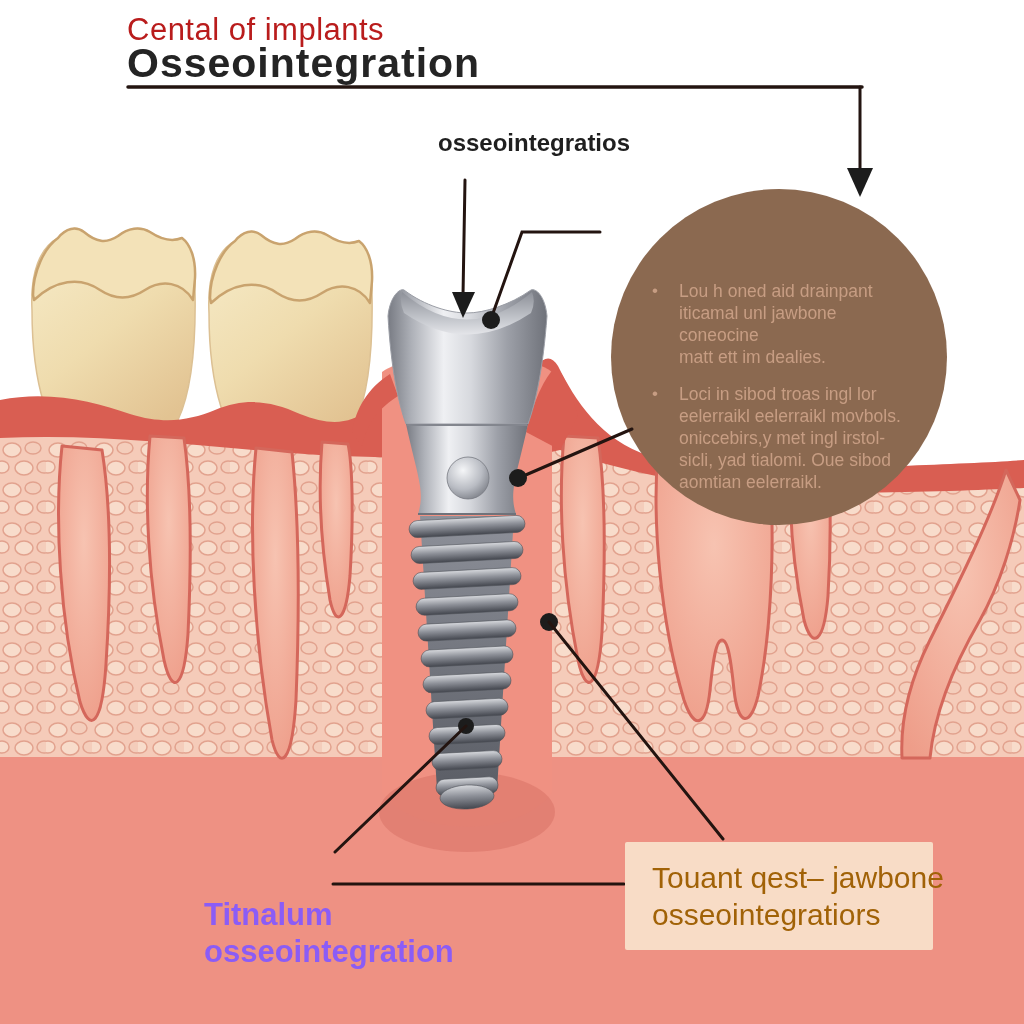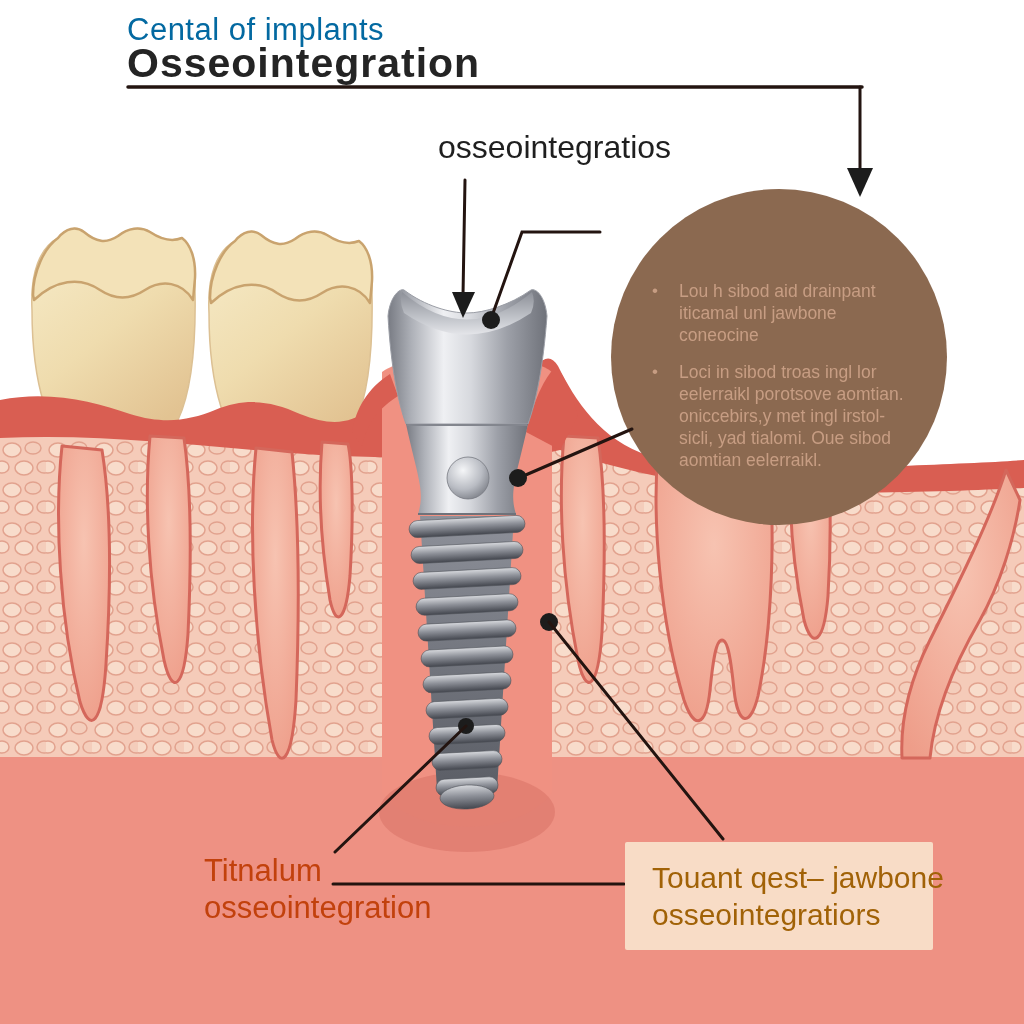--- a/index.html
+++ b/index.html
@@ -2,31 +2,31 @@
 <html><head>
 <meta charset="utf-8">
 <style>
   html,body{margin:0;padding:0;background:#ffffff;}
   #stage{
     position:relative;width:1024px;height:1024px;overflow:hidden;background:#ffffff;
     font-family:"Liberation Sans","DejaVu Sans",sans-serif;
   }
   #artwork{position:absolute;left:0;top:0;width:1024px;height:1024px;}
   .txt{position:absolute;white-space:nowrap;}
-  .title-sub{left:127px;top:12px;font-size:31px;color:#0369a1;letter-spacing:.5px;}
+  .title-sub{left:127px;top:12px;font-size:31px;color:#b91c1c;letter-spacing:.5px;}
   .title-main{left:127px;top:40px;font-size:41px;font-weight:bold;color:#242424;letter-spacing:1px;}
-  .abutment-label{left:438px;top:129px;font-size:32px;color:#1f1f1f;}
+  .abutment-label{left:438px;top:129px;font-size:24px;color:#1f1f1f;font-weight:bold;}
   .callout-text{
     position:absolute;left:652px;top:280px;width:266px;
     color:#c79d83;font-size:17.5px;line-height:22px;
   }
   .bullet{display:flex;align-items:flex-start;}
   .bullet + .bullet{margin-top:15px;}
   .bullet-marker{width:27px;flex:0 0 27px;font-size:17px;line-height:22px;}
-  .titanium-label{left:204px;top:852px;font-size:31px;line-height:37px;color:#c2410c;}
+  .titanium-label{left:204px;top:896px;font-size:31px;line-height:37px;color:#8b5cf6;font-weight:bold;}
   .box-label{left:652px;top:859px;font-size:30px;line-height:37px;color:#a16207;}
 </style>
 </head>
 <body>
 
 <div id="stage">
 
   <svg id="artwork" viewBox="0 0 1024 1024">
     <defs>
       <pattern id="bonePat" patternUnits="userSpaceOnUse" width="46" height="40">
@@ -165,29 +165,30 @@
 
   <div class="txt title-sub">Cental of implants</div>
   <div class="txt title-main">Osseointegration</div>
 
   <div class="txt abutment-label">osseointegratios</div>
 
   <div class="callout-text">
     <div class="bullet">
       <span class="bullet-marker">•</span>
       <div class="bullet-lines">
-        <div>Lou h sibod aid drainpant</div>
+        <div>Lou h oned aid drainpant</div>
         <div>iticamal unl jawbone coneocine</div>
+        <div>matt ett im dealies.</div>
       </div>
     </div>
     <div class="bullet">
       <span class="bullet-marker">•</span>
       <div class="bullet-lines">
         <div>Loci in sibod troas ingl lor</div>
-        <div>eelerraikl porotsove aomtian.</div>
+        <div>eelerraikl eelerraikl movbols.</div>
         <div>oniccebirs,y met ingl irstol-</div>
         <div>sicli, yad tialomi. Oue sibod</div>
         <div>aomtian eelerraikl.</div>
       </div>
     </div>
   </div>
 
   <div class="txt titanium-label">
     <div>Titnalum</div>
     <div>osseointegration</div>

